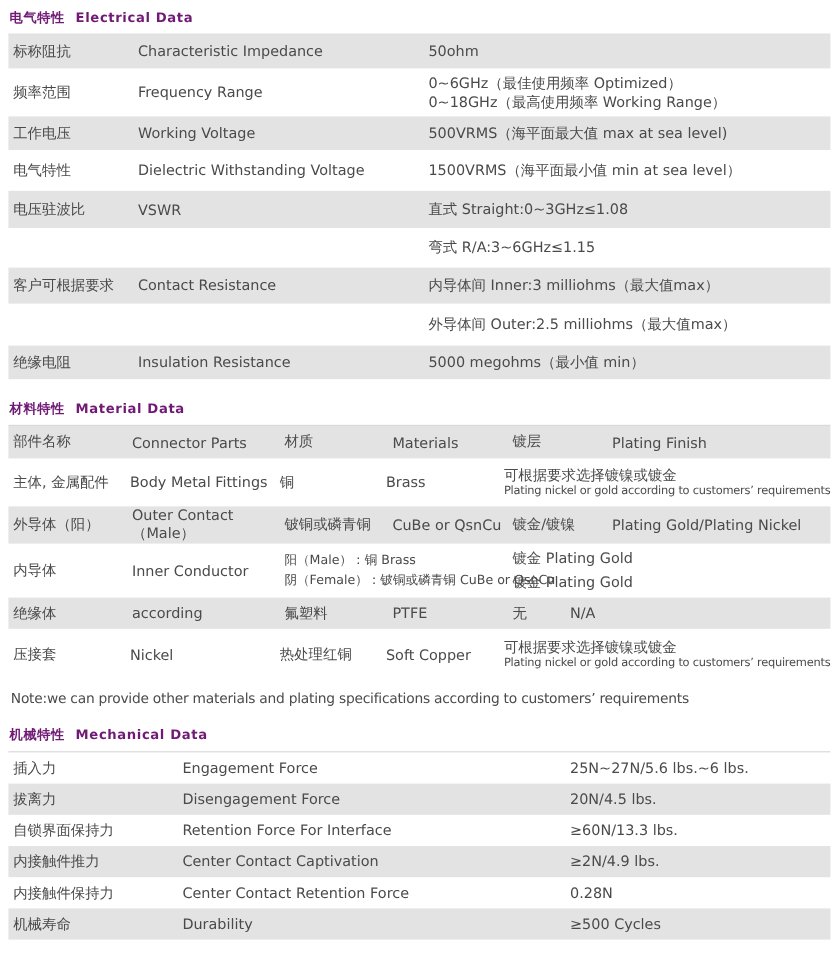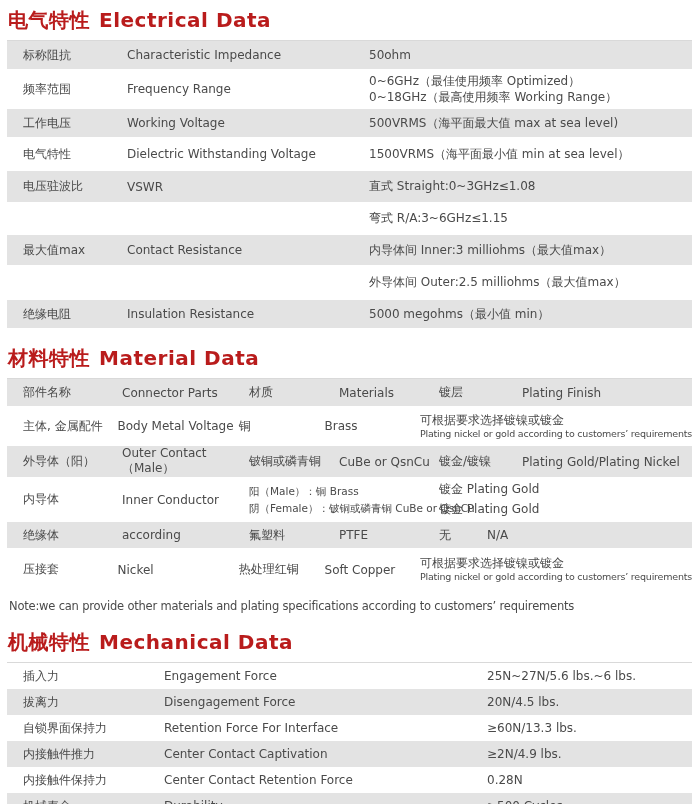--- a/index.html
+++ b/index.html
@@ -6,28 +6,28 @@
   body{
     width:700px;height:804px;
     background:#ffffff;
     font-family:"DejaVu Sans","Liberation Sans",sans-serif;
     color:#4a4a4a;
     overflow:hidden;
   }
   .page{padding-top:7px;}
   .sec-title{
     margin:0 16px 6px 8px;
-    font-size:20px;
+    font-size:11px;
     font-weight:bold;
-    color:#b91c1c;
+    color:#701a75;
     letter-spacing:0.5px;
   }
   .sec-title .ttl-en{margin-left:9px;}
   .tbl{margin:0 8px 0 7px;border-top:1px solid #d9d9d9;}
-  .row{display:flex;align-items:center;padding-left:16px;font-size:12px;}
+  .row{display:flex;align-items:center;padding-left:4px;font-size:12px;}
   
   .etbl .row:nth-child(odd){background:#e3e3e3;}
   .mtbl .row:nth-child(odd){background:#e3e3e3;}
   .ktbl .row:nth-child(even){background:#e3e3e3;}
   
   .etbl .c1{width:104px;}
   .etbl .c2{width:242px;}
   .etbl .c3{flex:1;white-space:pre-line;line-height:1.35;}
   .etbl .row:nth-child(1){min-height:28px;}
   .etbl .row:nth-child(2){min-height:40px;}
@@ -102,21 +102,21 @@
       <div class="c1">电压驻波比</div>
       <div class="c2">VSWR</div>
       <div class="c3">直式 Straight:0~3GHz≤1.08</div>
     </div>
     <div class="row">
       <div class="c1"></div>
       <div class="c2"></div>
       <div class="c3">弯式 R/A:3~6GHz≤1.15</div>
     </div>
     <div class="row">
-      <div class="c1">最大值max</div>
+      <div class="c1">客户可根据要求</div>
       <div class="c2">Contact Resistance</div>
       <div class="c3">内导体间 Inner:3 milliohms（最大值max）</div>
     </div>
     <div class="row">
       <div class="c1"></div>
       <div class="c2"></div>
       <div class="c3">外导体间 Outer:2.5 milliohms（最大值max）</div>
     </div>
     <div class="row">
       <div class="c1">绝缘电阻</div>
@@ -134,21 +134,21 @@
       <div class="c2">Connector Parts</div>
       <div class="c3">材质</div>
       <div class="c4">Materials</div>
       <div class="cplat">
         <span class="pcn">镀层</span>
         <span>Plating Finish</span>
       </div>
     </div>
     <div class="row">
       <div class="c1">主体, 金属配件</div>
-      <div class="c2">Body Metal Voltage</div>
+      <div class="c2">Body Metal Fittings</div>
       <div class="c3">铜</div>
       <div class="c4">Brass</div>
       <div class="cplat">
         <div class="plat-stack">
           <div class="plat-main">可根据要求选择镀镍或镀金</div>
           <div class="plat-sub">Plating nickel or gold according to customers’ requirements</div>
         </div>
       </div>
     </div>
     <div class="row">

